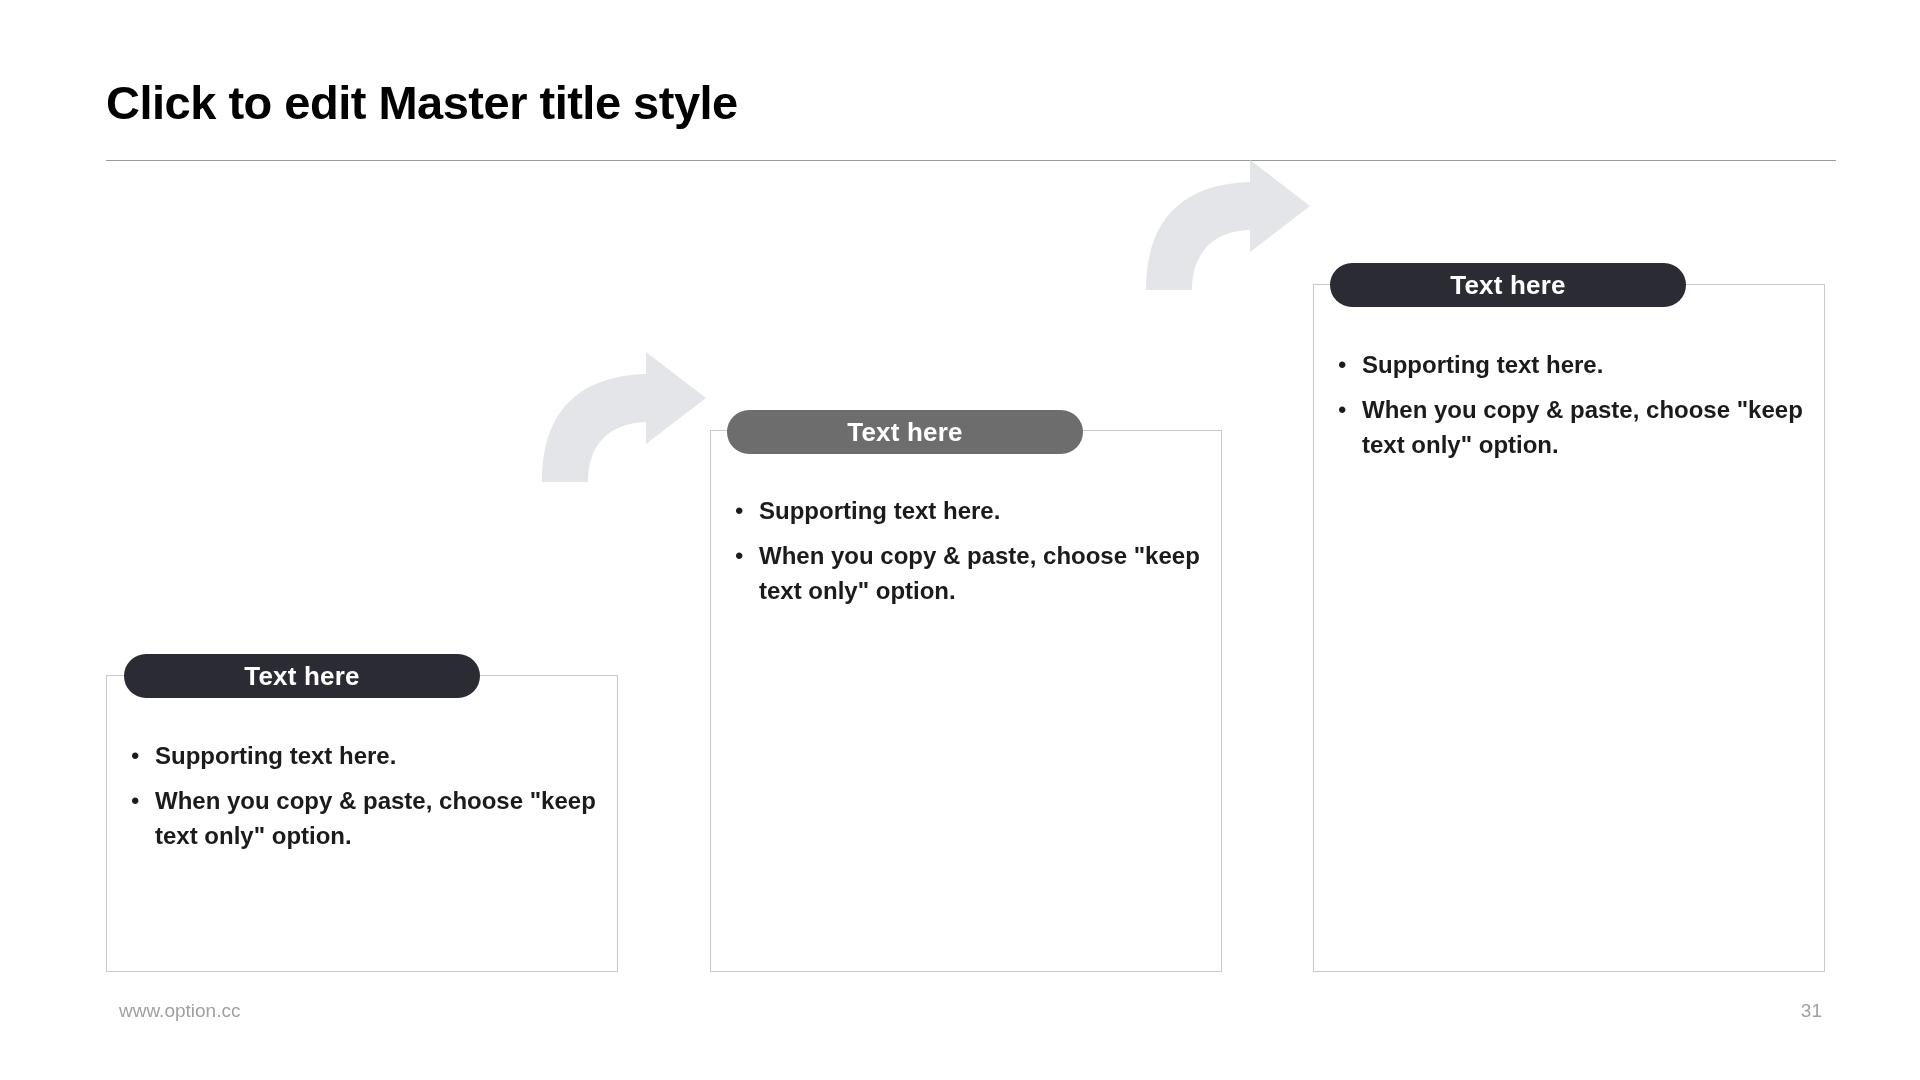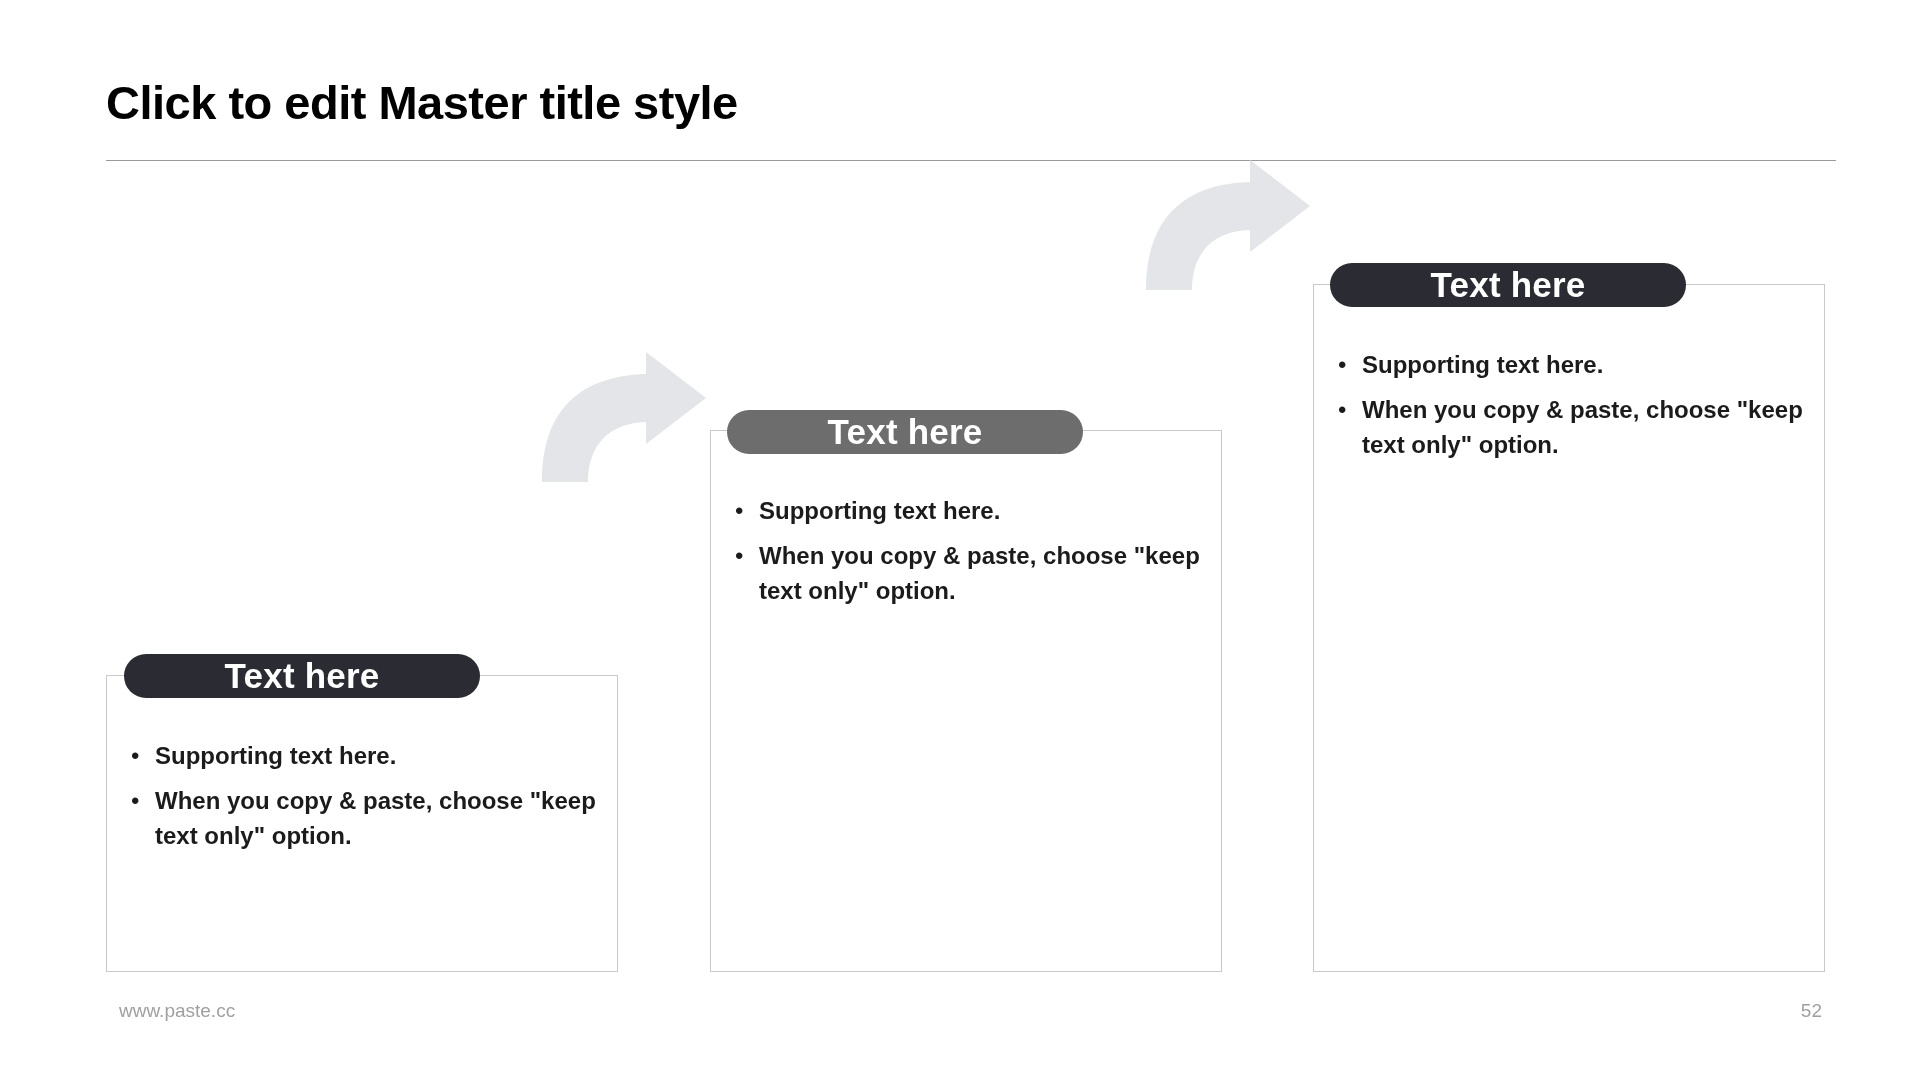--- a/index.html
+++ b/index.html
@@ -85,21 +85,21 @@
 
   
   .pill {
     position: absolute;
     height: 44px;
     border-radius: 22px;
     display: flex;
     align-items: center;
     justify-content: center;
     color: #ffffff;
-    font-size: 35px;
+    font-size: 26px;
     font-weight: bold;
     letter-spacing: 0.2px;
     box-sizing: border-box;
   }
   .pill-1 {
     left: 124px;
     top: 654px;
     width: 356px;
     background: #2b2c33;
   }
@@ -206,16 +206,16 @@
       <div class="bullet-row">
         <span class="bullet-dot">•</span>
         <span class="bullet-text">When you copy &amp; paste, choose "keep text only" option.</span>
       </div>
     </div>
   </div>
   <div class="pill pill-3">
     <span>Text here</span>
   </div>
 
-  <div class="footer-left">www.paste.cc</div>
-  <div class="footer-right">52</div>
+  <div class="footer-left">www.option.cc</div>
+  <div class="footer-right">31</div>
 
 </div>
 
 </body></html>

